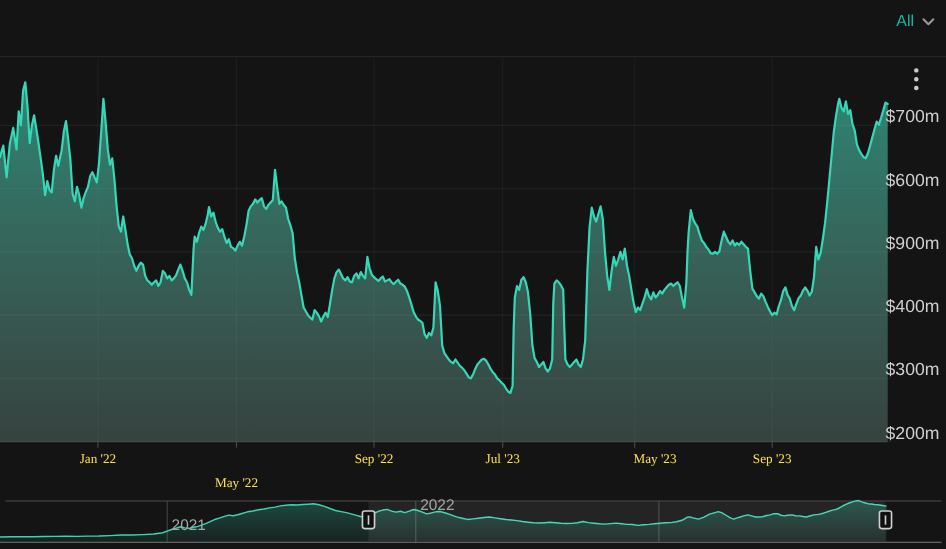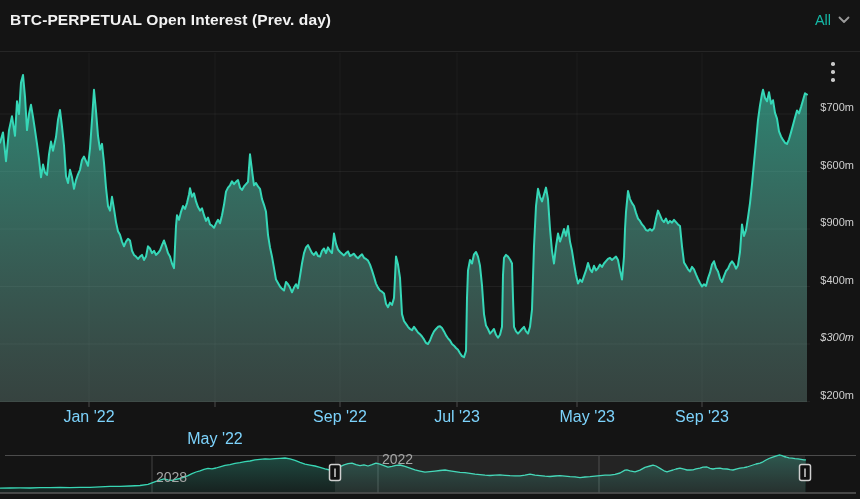--- a/index.html
+++ b/index.html
@@ -23,38 +23,37 @@
   
   #menu-btn{
     position:absolute;left:822px;top:57px;width:22px;height:30px;background:none;border:none;
     display:flex;flex-direction:column;align-items:center;justify-content:center;gap:4.5px;cursor:pointer;
   }
   #menu-btn i{width:3.5px;height:3.5px;border-radius:50%;background:#c9c9c9;display:block;}
   
   #chart-svg{position:absolute;left:0;top:0;}
   
   .ylabel{
-    position:absolute;width:60px;text-align:right;color:#cfcfcf;font-size:11px;
+    position:absolute;width:60px;text-align:right;color:#cfcfcf;font-size:16px;
     line-height:14px;pointer-events:none;
   }
   .xlabel{
-    position:absolute;width:76px;margin-left:-38px;text-align:center;color:#7dd3fc;
-    font-size:16px;line-height:14px;pointer-events:none;
+    position:absolute;width:76px;margin-left:-38px;text-align:center;color:#fde047;
+    font-size:12px;line-height:14px;pointer-events:none;font-family:Liberation Serif, serif;
   }
   .yearlabel{
     position:absolute;color:#a5a5a5;font-size:14px;line-height:16px;pointer-events:none;
   }
 </style>
 </head>
 <body>
 
 <div id="app">
 
   <div id="header">
-    <div id="title">BTC-PERPETUAL Open Interest (Prev. day)</div>
     <button id="range-selector">
       <span class="val">All</span>
       <span style="display:flex;">
         <svg width="12" height="8" viewBox="0 0 12 8">
             <polyline points="1.5,1.5 6,6 10.5,1.5" fill="none" stroke="#9b9b9b" stroke-width="1.8" stroke-linecap="round" stroke-linejoin="round"></polyline>
           </svg>
       </span>
     </button>
   </div>
 
@@ -108,29 +107,29 @@
         <rect x="799.5" y="464.5" width="11" height="16" rx="2" fill="#101010" stroke="#cfcfcf" stroke-width="1.5"></rect>
         <line x1="805" y1="468.5" x2="805" y2="477" stroke="#cfcfcf" stroke-width="1.5"></line>
       </g>
     </svg>
 
   <div id="labels-layer">
       <div class="ylabel" style="left: 794px; top: 100px;">$700m</div>
       <div class="ylabel" style="left: 794px; top: 157.5px;">$600m</div>
       <div class="ylabel" style="left: 794px; top: 215px;">$900m</div>
       <div class="ylabel" style="left: 794px; top: 272.5px;">$400m</div>
-      <div class="ylabel" style="left: 794px; top: 330px; font-style: italic;">$300m</div>
+      <div class="ylabel" style="left: 794px; top: 330px;">$300m</div>
       <div class="ylabel" style="left: 794px; top: 387.5px;">$200m</div>
       <div class="xlabel" style="left: 89px; top: 410px;">Jan '22</div>
       <div class="xlabel" style="left: 215px; top: 432px;">May '22</div>
       <div class="xlabel" style="left: 340px; top: 410px;">Sep '22</div>
       <div class="xlabel" style="left: 457px; top: 410px;">Jul '23</div>
       <div class="xlabel" style="left: 577px; top: 410px; text-align: right;">May '23</div>
       <div class="xlabel" style="left: 702px; top: 410px;">Sep '23</div>
-      <div class="yearlabel" style="left: 156px; top: 469px;">2028</div>
+      <div class="yearlabel" style="left: 156px; top: 469px;">2021</div>
       <div class="yearlabel" style="left: 382px; top: 451px;">2022</div>
       <div class="yearlabel" style="left: 603px; top: 469px; margin-top: 47px;">2023</div>
     </div>
 
   <button id="menu-btn" title="">
     <i></i>
     <i></i>
     <i></i>
   </button>
 

